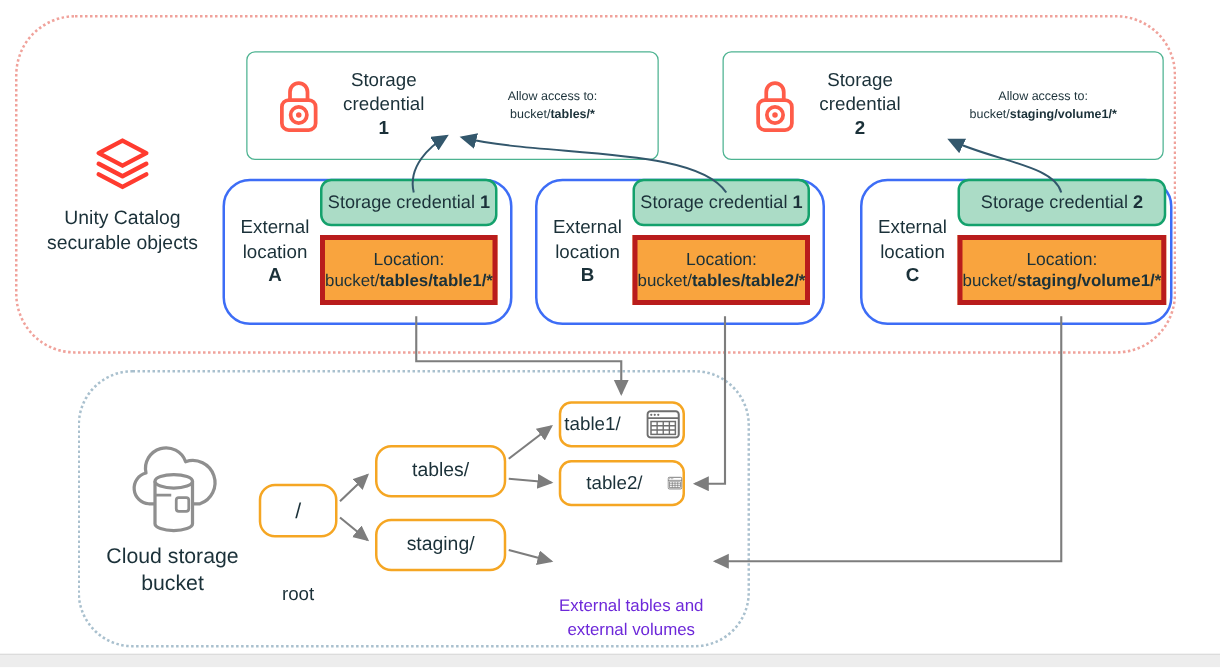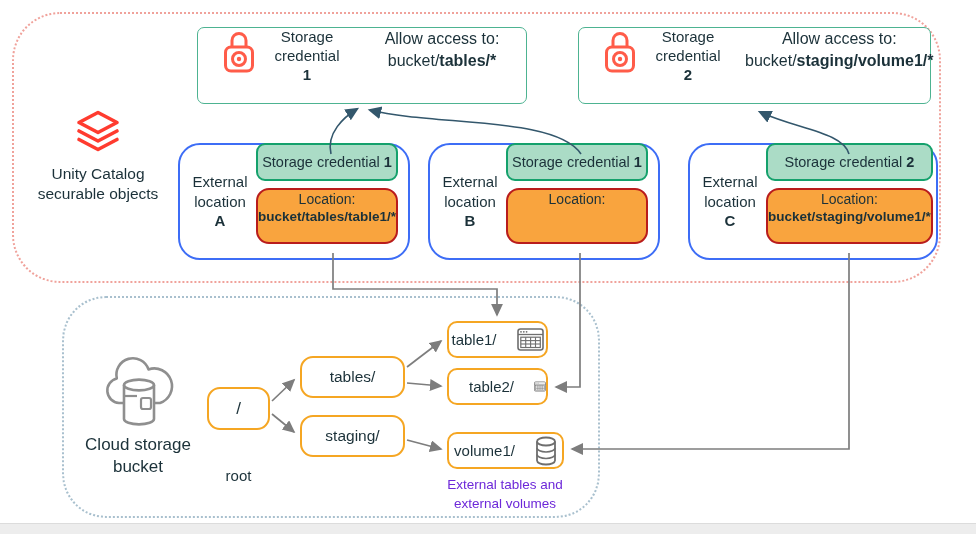--- a/index.html
+++ b/index.html
@@ -8,42 +8,42 @@
          font-family:"Liberation Sans",sans-serif;color:#1b3139;}
   
   .uc-container{position:absolute;left:12px;top:12px;width:929px;height:271px;
     border:2px dotted #f0a29b;border-radius:48px;}
   .bucket-container{position:absolute;left:62px;top:296px;width:538px;height:222px;
     border:2px dotted #a9c0ce;border-radius:44px;}
   
   .unity{position:absolute;left:20px;top:110px;width:156px;text-align:center;}
   .unity .label{margin-top:8px;font-size:15.5px;line-height:1.32;}
   
-  .cred-box{position:absolute;top:27px;height:77px;background:#fff;border:1.5px solid #4db391;
-    border-radius:7px;display:flex;align-items:flex-start;}
+  .cred-box{position:absolute;top:41px;height:87px;background:#fff;border:1.5px solid #4db391;
+    border-radius:7px;display:flex;align-items:center;}
   .cred-1{left:197px;width:330px;}
   .cred-2{left:578px;width:353px;}
   .cred-lock{margin-left:24px;flex:0 0 auto;display:flex;}
   .cred-name{width:102px;text-align:center;font-size:15px;line-height:1.25;flex:0 0 auto;}
-  .cred-access{flex:1;text-align:center;font-size:16px;line-height:1.4;white-space:nowrap;padding:0 6px;}
+  .cred-access{flex:1;text-align:center;font-size:10px;line-height:1.4;white-space:nowrap;padding:0 6px;}
   
   .ext-box{position:absolute;top:143px;height:117px;background:#fff;border:2px solid #3d6df6;
     border-radius:22px;display:flex;align-items:center;}
   .ext-a{left:178px;width:232px;}
   .ext-b{left:428px;width:232px;}
   .ext-c{left:688px;width:250px;}
   .ext-label{width:76px;flex:0 0 auto;text-align:center;font-size:15px;line-height:1.3;padding-left:4px;}
   .ext-badges{flex:1;display:flex;flex-direction:column;gap:7px;padding:8px 10px 24px 0;}
   .badge-green{background:#abdcc6;border:2px solid #14a16c;border-radius:9px;height:38px;
     display:flex;align-items:center;justify-content:center;font-size:14.5px;white-space:nowrap;}
   .badge-green b{margin-left:4px;}
-  .badge-orange{background:#f9a43e;border:2px solid #b91c1c;border-radius:13px;height:56px;
-    display:flex;flex-direction:column;align-items:center;justify-content:flex-start;
+  .badge-orange{background:#f9a43e;border:4px solid #b91c1c;border-radius:0;height:56px;
+    display:flex;flex-direction:column;align-items:center;justify-content:center;
     font-size:14px;line-height:1.3;}
-  .badge-orange .path{font-size:13.5px;white-space:nowrap;font-weight:bold;}
+  .badge-orange .path{font-size:13.5px;white-space:nowrap;}
   
   .cloud-icon{position:absolute;left:100px;top:350px;}
   .bucket-label{position:absolute;left:66px;top:434px;width:144px;text-align:center;
     font-size:17px;line-height:1.3;}
   .node{position:absolute;background:#fff;border:2.5px solid #f5a623;border-radius:13px;
     display:flex;align-items:center;justify-content:center;font-size:15.5px;}
   .node-root{left:207px;top:387px;width:63px;height:43px;font-size:17px;}
   .root-label{position:absolute;left:197px;top:467px;width:83px;text-align:center;font-size:15px;}
   .node-tables{left:300px;top:356px;width:105px;height:42px;}
   .node-staging{left:300px;top:415px;width:105px;height:42px;}
@@ -144,20 +144,21 @@
       <span>location</span><br>
       <b>B</b>
     </div>
     <div class="ext-badges">
       <div class="badge-green">
         <span>Storage credential</span>
         <b>1</b>
       </div>
       <div class="badge-orange">
         <span>Location:</span>
+        <span class="path"><span>bucket/</span><b>tables/table2/*</b></span>
       </div>
     </div>
   </div>
 
   <div class="ext-box ext-c">
     <div class="ext-label">
       <span>External</span><br>
       <span>location</span><br>
       <b>C</b>
     </div>
@@ -222,29 +223,20 @@
         <circle cx="6.8" cy="3.8" r=".9" fill="#6e6e6e"></circle>
         <circle cx="9.6" cy="3.8" r=".9" fill="#6e6e6e"></circle>
       <rect x="3.8" y="9.2" width="19.5" height="10.3" fill="none" stroke="#6e6e6e" stroke-width="1.2"></rect>
       <line x1="8.7" y1="9.2" x2="8.7" y2="19.5" stroke="#6e6e6e" stroke-width="1.1"></line>
       <line x1="13.6" y1="9.2" x2="13.6" y2="19.5" stroke="#6e6e6e" stroke-width="1.1"></line>
       <line x1="18.5" y1="9.2" x2="18.5" y2="19.5" stroke="#6e6e6e" stroke-width="1.1"></line>
       <line x1="3.8" y1="12.6" x2="23.3" y2="12.6" stroke="#6e6e6e" stroke-width="1.1"></line>
       <line x1="3.8" y1="16" x2="23.3" y2="16" stroke="#6e6e6e" stroke-width="1.1"></line>
     </svg>
   </div>
-  <div class="node leaf leaf-v1">
-    <span>volume1/</span>
-    <svg width="22" height="30" viewBox="0 0 22 30">
-      <path d="M2 5.5 V24.5 c0 2.2 4 4 9 4 s9 -1.8 9 -4 V5.5" fill="#fff" stroke="#6e6e6e" stroke-width="1.8"></path>
-      <ellipse cx="11" cy="5.5" rx="9" ry="4" fill="#fff" stroke="#6e6e6e" stroke-width="1.8"></ellipse>
-      <path d="M2 12 c0 2.2 4 4 9 4 s9 -1.8 9 -4" fill="none" stroke="#6e6e6e" stroke-width="1.6"></path>
-      <path d="M2 18.5 c0 2.2 4 4 9 4 s9 -1.8 9 -4" fill="none" stroke="#6e6e6e" stroke-width="1.6"></path>
-    </svg>
-  </div>
 
   <div class="caption">
     <span>External tables and</span><br>
     <span>external volumes</span>
   </div>
 
   <svg class="arrows" viewBox="0 0 976 534">
     <defs>
       <marker id="arrG" markerWidth="9" markerHeight="9" refX="6.5" refY="3.5" orient="auto">
         <path d="M0,0 L7.5,3.5 L0,7 Z" fill="#7d7d7d"></path>

